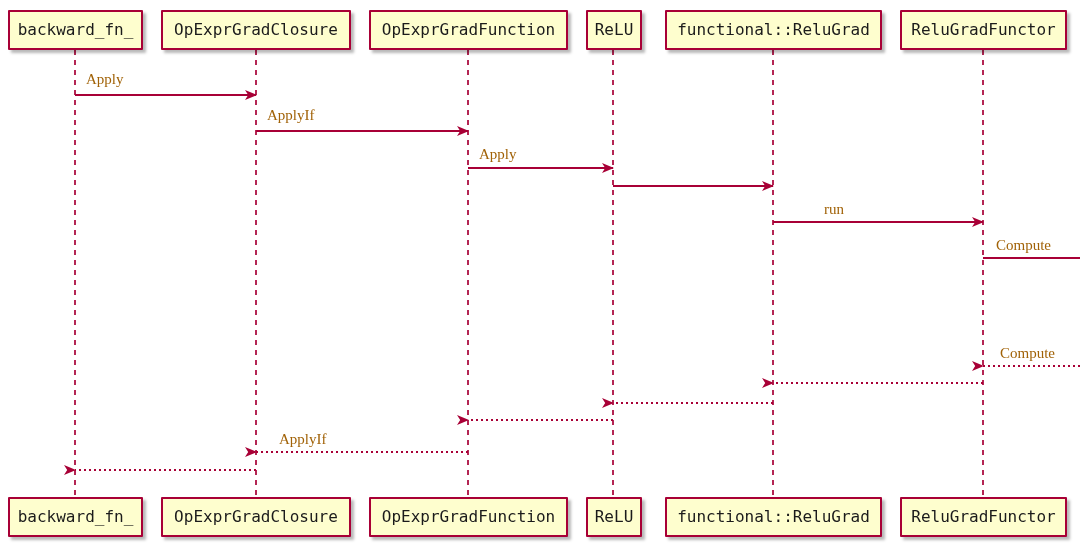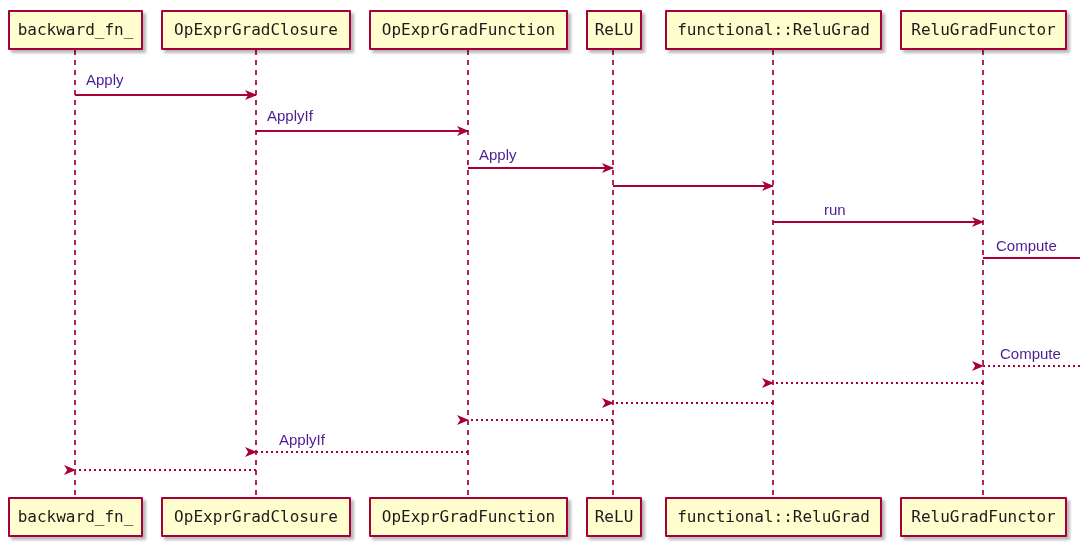--- a/index.html
+++ b/index.html
@@ -44,23 +44,23 @@
     letter-spacing: 0px;
     white-space: nowrap;
   }
   .participant-label {
     display: block;
     line-height: 1;
     padding: 0 10px;
   }
   .msg-label {
     position: absolute;
-    font-family: Liberation Sans, sans-serif;
+    font-family: Liberation Serif, serif;
     font-size: 15px;
-    color: #4c1d95;
+    color: #a16207;
     white-space: nowrap;
     line-height: 1;
     text-align: right;
   }
 </style>
 </head>
 <body>
 
 <div id="diagram">
 

